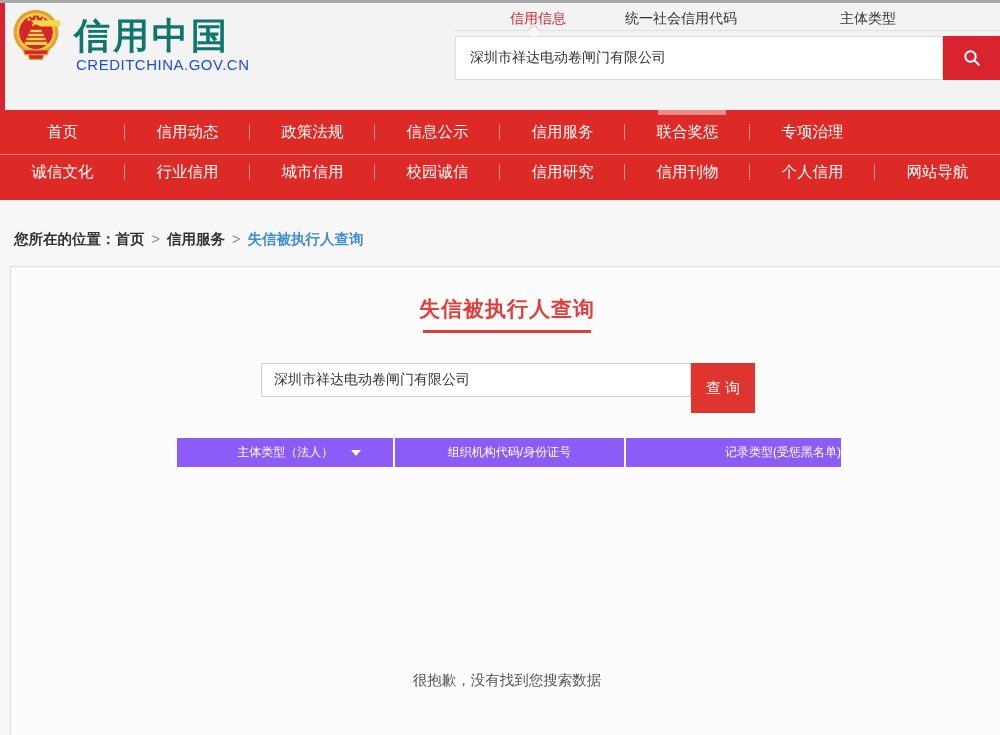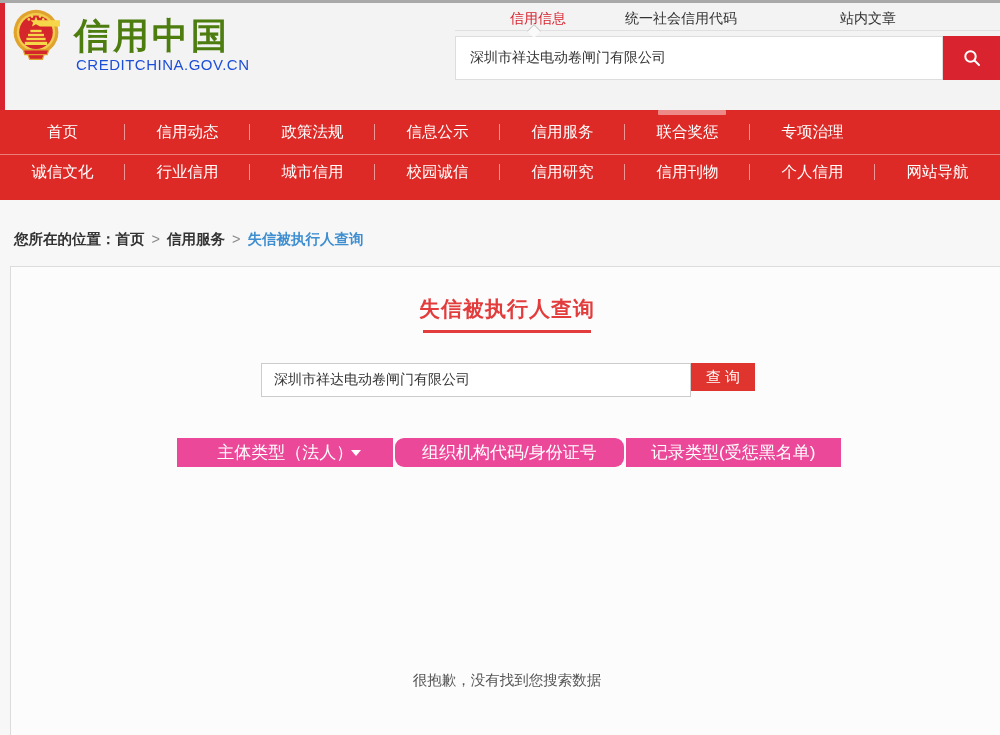--- a/index.html
+++ b/index.html
@@ -8,21 +8,21 @@
     font-family:"Liberation Sans","DejaVu Sans",sans-serif;
     background:#ffffff; position:relative; overflow:hidden; color:#333;
   }
   
   .top-edge { position:absolute; left:0; top:0; width:1000px; height:3px; background:#a9a9a9; }
 
   
   .header { position:absolute; left:0; top:3px; width:1000px; height:107px; background:#f3f3f3; }
   .left-red-strip { position:absolute; left:0; top:0; width:5px; height:107px; background:#d9232f; }
   .emblem { position:absolute; left:12px; top:5px; width:48px; height:58px; }
-  .site-name { position:absolute; left:74px; top:9px; font-size:36px; font-weight:bold; color:#4d7c0f; letter-spacing:3px; }
+  .site-name { position:absolute; left:74px; top:9px; font-size:36px; font-weight:bold; color:#0f766e; letter-spacing:3px; }
   .site-domain { position:absolute; left:76px; top:53px; font-size:15px; color:#1d4ed8; letter-spacing:0.5px; }
 
   .header-tabs { position:absolute; left:455px; top:7px; width:545px; height:20px; }
   .header-tabs-border { position:absolute; left:455px; top:27px; width:545px; height:1px; background:#e0e0e0; }
   .h-tab { position:absolute; top:0; font-size:14px; color:#333; cursor:pointer; }
   .h-tab.active { color:#d9232f; }
   .h-tab-1 { left:55px; } .h-tab-2 { left:170px; } .h-tab-3 { left:385px; }
   .tab-notch { position:absolute; left:529px; top:23px; width:10px; height:10px; background:#fafafa;
     border-left:1px solid #cccccc; border-top:1px solid #cccccc; transform:rotate(45deg); z-index:2; }
 
@@ -53,29 +53,29 @@
 
   .content-box { position:absolute; left:10px; top:66px; width:994px; height:470px;
     background:#fcfcfc; border:1px solid #dcdcdc; }
   .main-title-wrap { position:absolute; top:28px; left:0; width:100%; text-align:center; }
   .main-title { font-size:21px; font-weight:bold; color:#e23c3c; letter-spacing:1px; display:inline-block; }
   .main-title-underline { width:168px; height:3px; background:#e23c3c; margin:7px auto 0 auto; }
 
   .query-row { position:absolute; left:250px; top:96px; width:494px; height:34px; }
   .query-input { position:absolute; left:0; top:0; width:430px; height:34px; border:1px solid #cccccc;
     background:#ffffff; padding:0 12px; font-size:14px; color:#333; font-family:inherit; outline:none; }
-  .query-btn { position:absolute; left:430px; top:0; width:64px; height:28px; background:#e0342f;
+  .query-btn { position:absolute; left:430px; top:0; width:64px; height:50px; background:#e0342f;
     color:#ffffff; font-size:15px; border:none; cursor:pointer; font-family:inherit; }
 
   .filter-row { position:absolute; left:166px; top:171px; width:664px; height:29px; display:flex; }
-  .filter-cell { height:29px; line-height:29px; background:#ec4899; color:#ffffff; font-size:17px;
+  .filter-cell { height:29px; line-height:29px; background:#8b5cf6; color:#ffffff; font-size:12px;
     text-align:center; position:relative; }
   .filter-cell-1 { width:223px; margin-right:2px; cursor:pointer; }
-  .filter-cell-2 { width:235px; margin-right:2px;border-radius:9px; }
-  .filter-cell-3 { width:222px; }
+  .filter-cell-2 { width:235px; margin-right:2px; }
+  .filter-cell-3 { width:222px;text-align:right; }
   .caret-down { position:absolute; right:32px; top:12px; width:0; height:0;
     border-left:5px solid transparent; border-right:5px solid transparent; border-top:6px solid #ffffff; }
 
   .empty-message { position:absolute; left:0; top:404px; width:100%; text-align:center;
     font-size:14.5px; color:#555555; }
 </style>
 </head>
 <body>
 
 <div class="top-edge"></div>
@@ -99,21 +99,21 @@
     <path d="M14 52 L46 52 L44 58 L16 58 Z" fill="#d5262b" stroke="#dfa32e" stroke-width="1.5"></path>
     <path d="M20 58 L40 58 L38 64 L22 64 Z" fill="#d5262b" stroke="#dfa32e" stroke-width="1.5"></path>
   </svg>
 
   <div class="site-name">信用中国</div>
   <div class="site-domain">CREDITCHINA.GOV.CN</div>
 
   <div class="header-tabs">
     <span class="h-tab h-tab-1 active">信用信息</span>
     <span class="h-tab h-tab-2">统一社会信用代码</span>
-    <span class="h-tab h-tab-3">站内文章</span>
+    <span class="h-tab h-tab-3">主体类型</span>
   </div>
   <div class="header-tabs-border"></div>
   <div class="tab-notch"></div>
 
   <input class="header-search-input" type="text" value="深圳市祥达电动卷闸门有限公司" style="">
   <button class="header-search-btn">
     <svg width="20" height="20" viewBox="0 0 20 20">
       <circle cx="8.5" cy="8.5" r="5.2" fill="none" stroke="#ffffff" stroke-width="2"></circle>
       <line x1="12.5" y1="12.5" x2="17" y2="17" stroke="#ffffff" stroke-width="2" stroke-linecap="round"></line>
     </svg>

